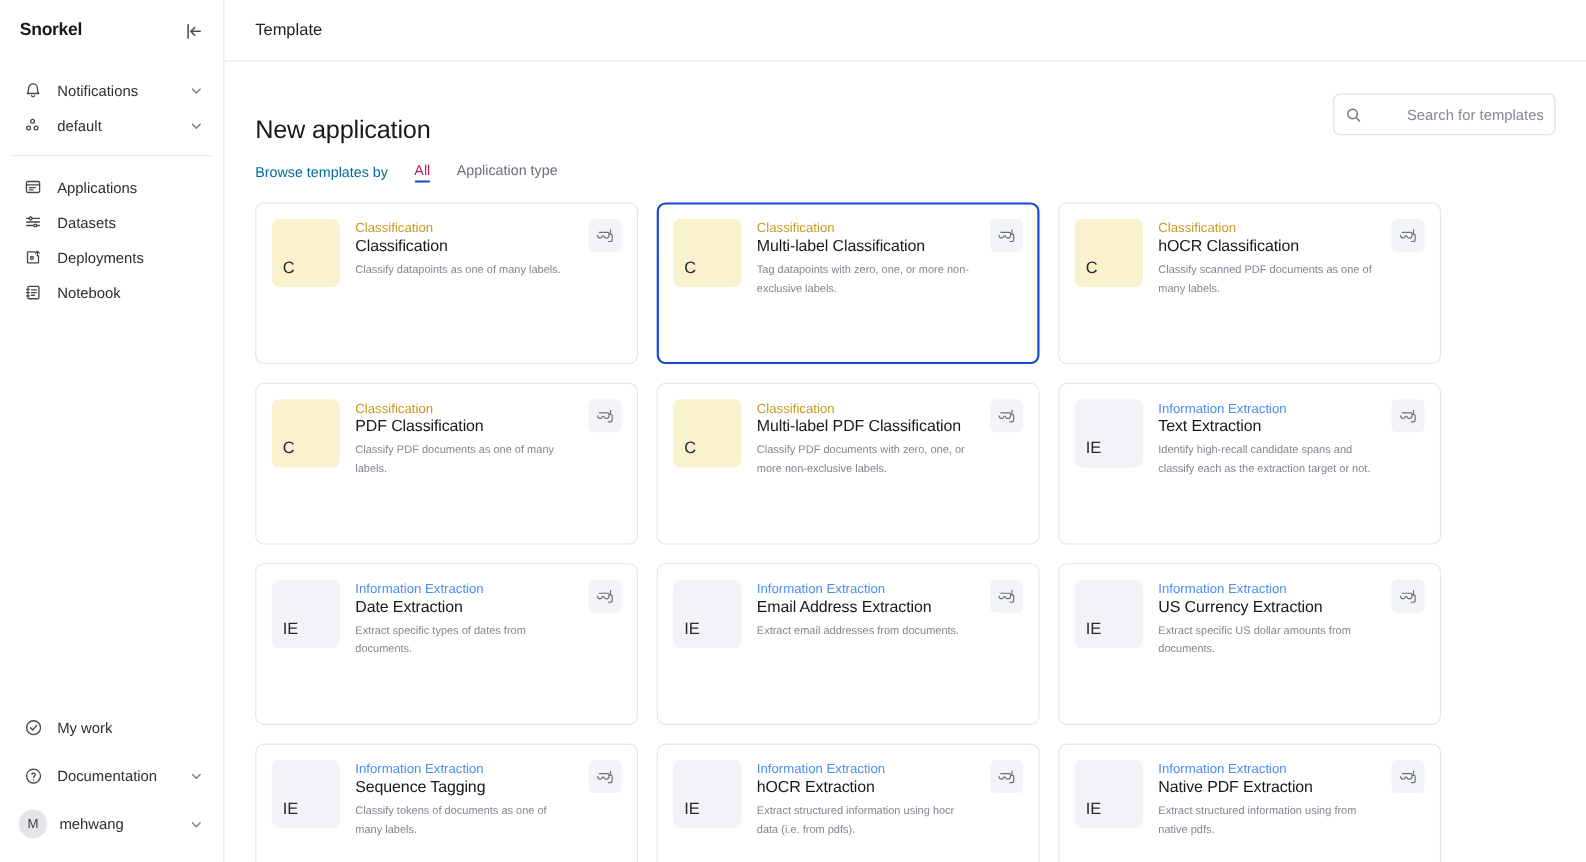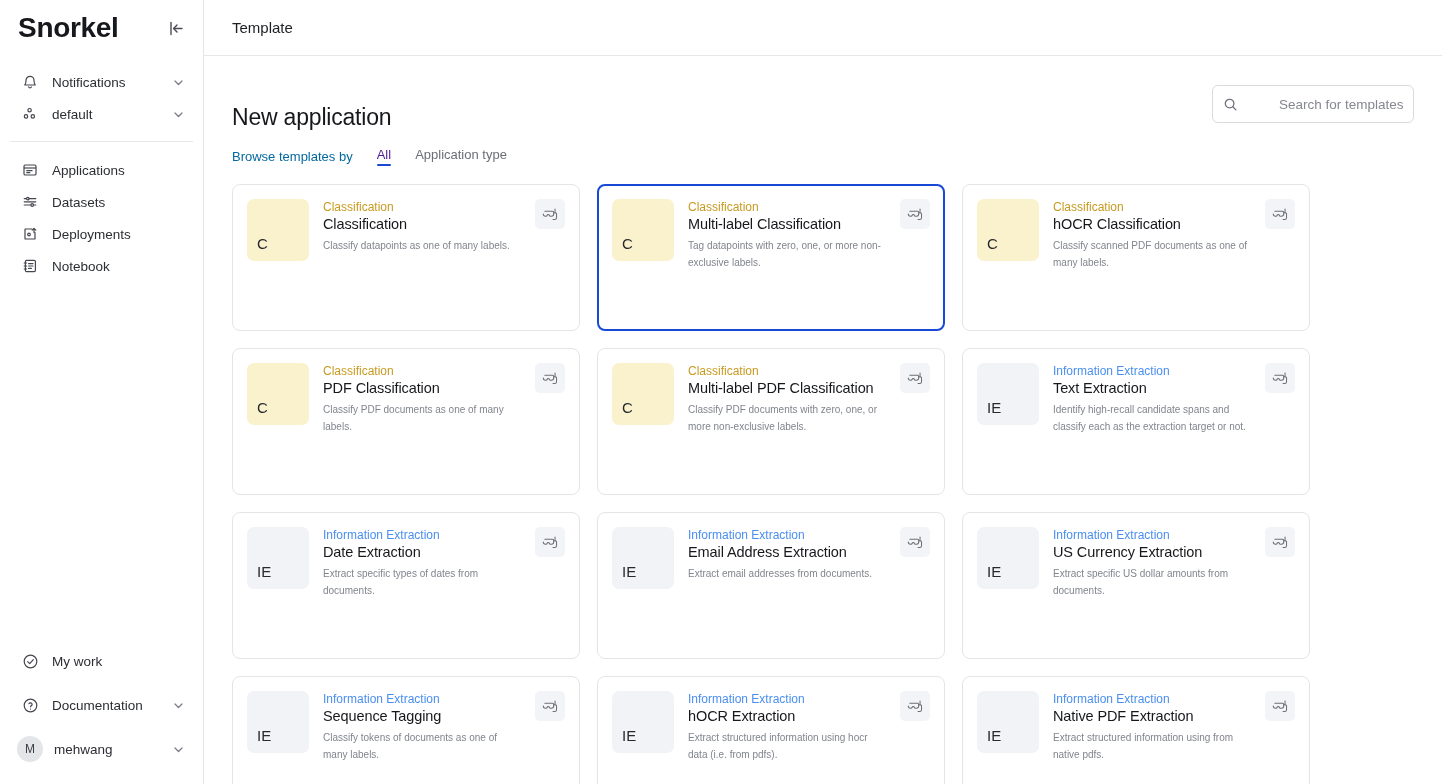--- a/index.html
+++ b/index.html
@@ -18,21 +18,21 @@
     border-right: 1px solid #e6e7ea;
     display: flex; flex-direction: column;
     flex: 0 0 204px;
     position: relative;
   }
   .brand-row {
     height: 56px; display: flex; align-items: center;
     padding: 0 16px 0 18px; justify-content: space-between;
   }
   .brand {
-    font-size: 28px; font-weight: 700; letter-spacing: -0.3px;
+    font-size: 16px; font-weight: 700; letter-spacing: -0.3px;
     color: #17181c; font-family: "Liberation Sans", sans-serif;
   }
   .collapse-btn {
     width: 22px; height: 22px; display: flex; align-items: center;
     justify-content: center; cursor: pointer; color: #4a4d55;
   }
 
   .nav-top { padding-top: 12px; }
   .nav-item {
     display: flex; align-items: center;
@@ -112,21 +112,21 @@
 
   .browse-row {
     display: flex; align-items: center;
     margin-top: 16px; gap: 0px;
   }
   .browse-lbl { font-size: 13px; color: #0369a1; }
   .tab {
     font-size: 13px; color: #6b6e76; cursor: pointer;
     padding-bottom: 3px; margin-left: 24px; position: relative;
   }
-  .tab.active { color: #4c1d95; }
+  .tab.active { color: #be185d; }
   .tab.active::after {
     content: ""; position: absolute; left: 0; right: 0; bottom: -1px;
     height: 2px; background: #1749d6; border-radius: 1px;
   }
 
   .grid {
     margin-top: 19px;
     display: grid;
     grid-template-columns: repeat(3, 348px);
     gap: 17px 17px;

